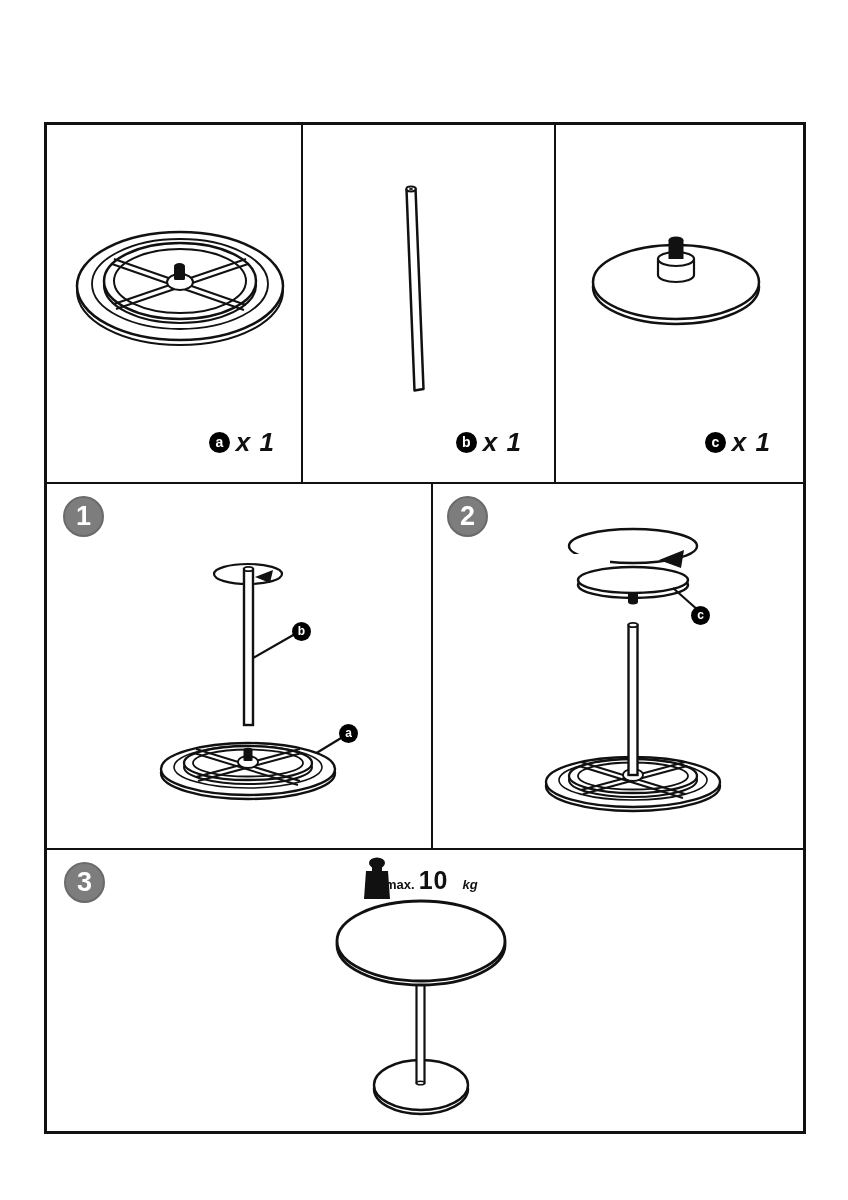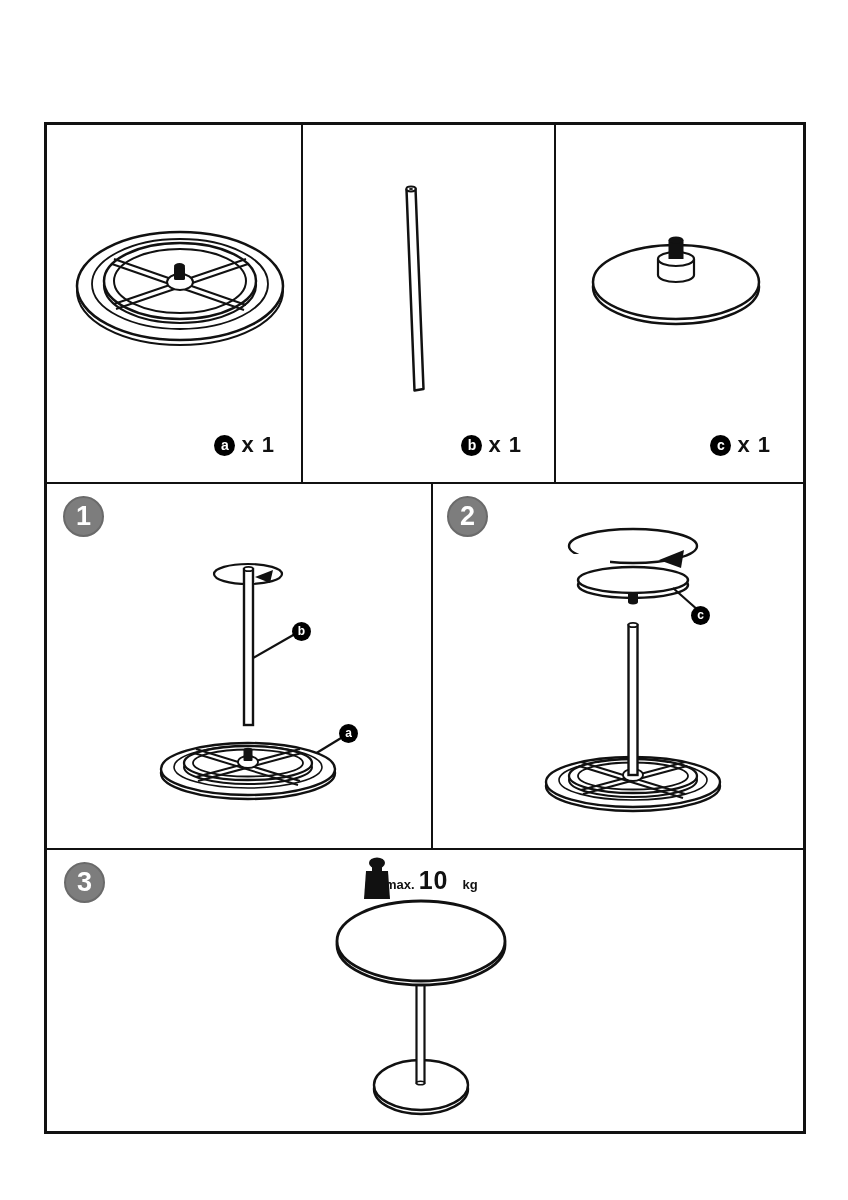--- a/index.html
+++ b/index.html
@@ -16,32 +16,32 @@
   .pB{width:253px;border-left:2px solid #111;}
   .pC{width:249px;border-left:2px solid #111;}
   .s1{width:384px;}
   .s2{width:372px;border-left:2px solid #111;}
   .s3{width:756px;}
   .panel svg{position:absolute;left:0;top:0;}
   
   .part-label{position:absolute;bottom:24px;display:flex;align-items:center;gap:6px;}
   .part-badge{width:21px;height:21px;border-radius:50%;background:#000;color:#fff;font-weight:bold;
               font-size:14px;line-height:21px;text-align:center;display:inline-block;}
-  .qty{font-weight:bold;font-size:22px;letter-spacing:1px;}
+  .qty{font-weight:bold;font-size:26px;letter-spacing:1px;font-style:italic;}
   
   .step-badge{position:absolute;width:41px;height:41px;border-radius:50%;background:#7d7d7d;border:2px solid #6a6a6a;
               color:#fff;font-weight:bold;font-size:27px;display:flex;align-items:center;justify-content:center;}
   
   .callout-badge{position:absolute;width:19px;height:19px;border-radius:50%;background:#000;color:#fff;
                  font-weight:bold;font-size:12px;line-height:19px;text-align:center;}
   
   .max-load{position:absolute;left:338px;top:16px;display:flex;align-items:baseline;}
   .max-prefix{font-weight:bold;font-size:13px;}
   .max-value{font-weight:bold;font-size:25px;margin-left:4px;letter-spacing:1px;text-align:right;}
-  .max-unit{font-weight:bold;font-size:13px;margin-left:14px;}
+  .max-unit{font-weight:bold;font-size:13px;margin-left:14px;font-style:italic;}
 </style>
 </head>
 <body>
 
 <div class="sheet">
   <div class="frame">
 
     <div class="row row1">
 
       <div class="panel pA">

